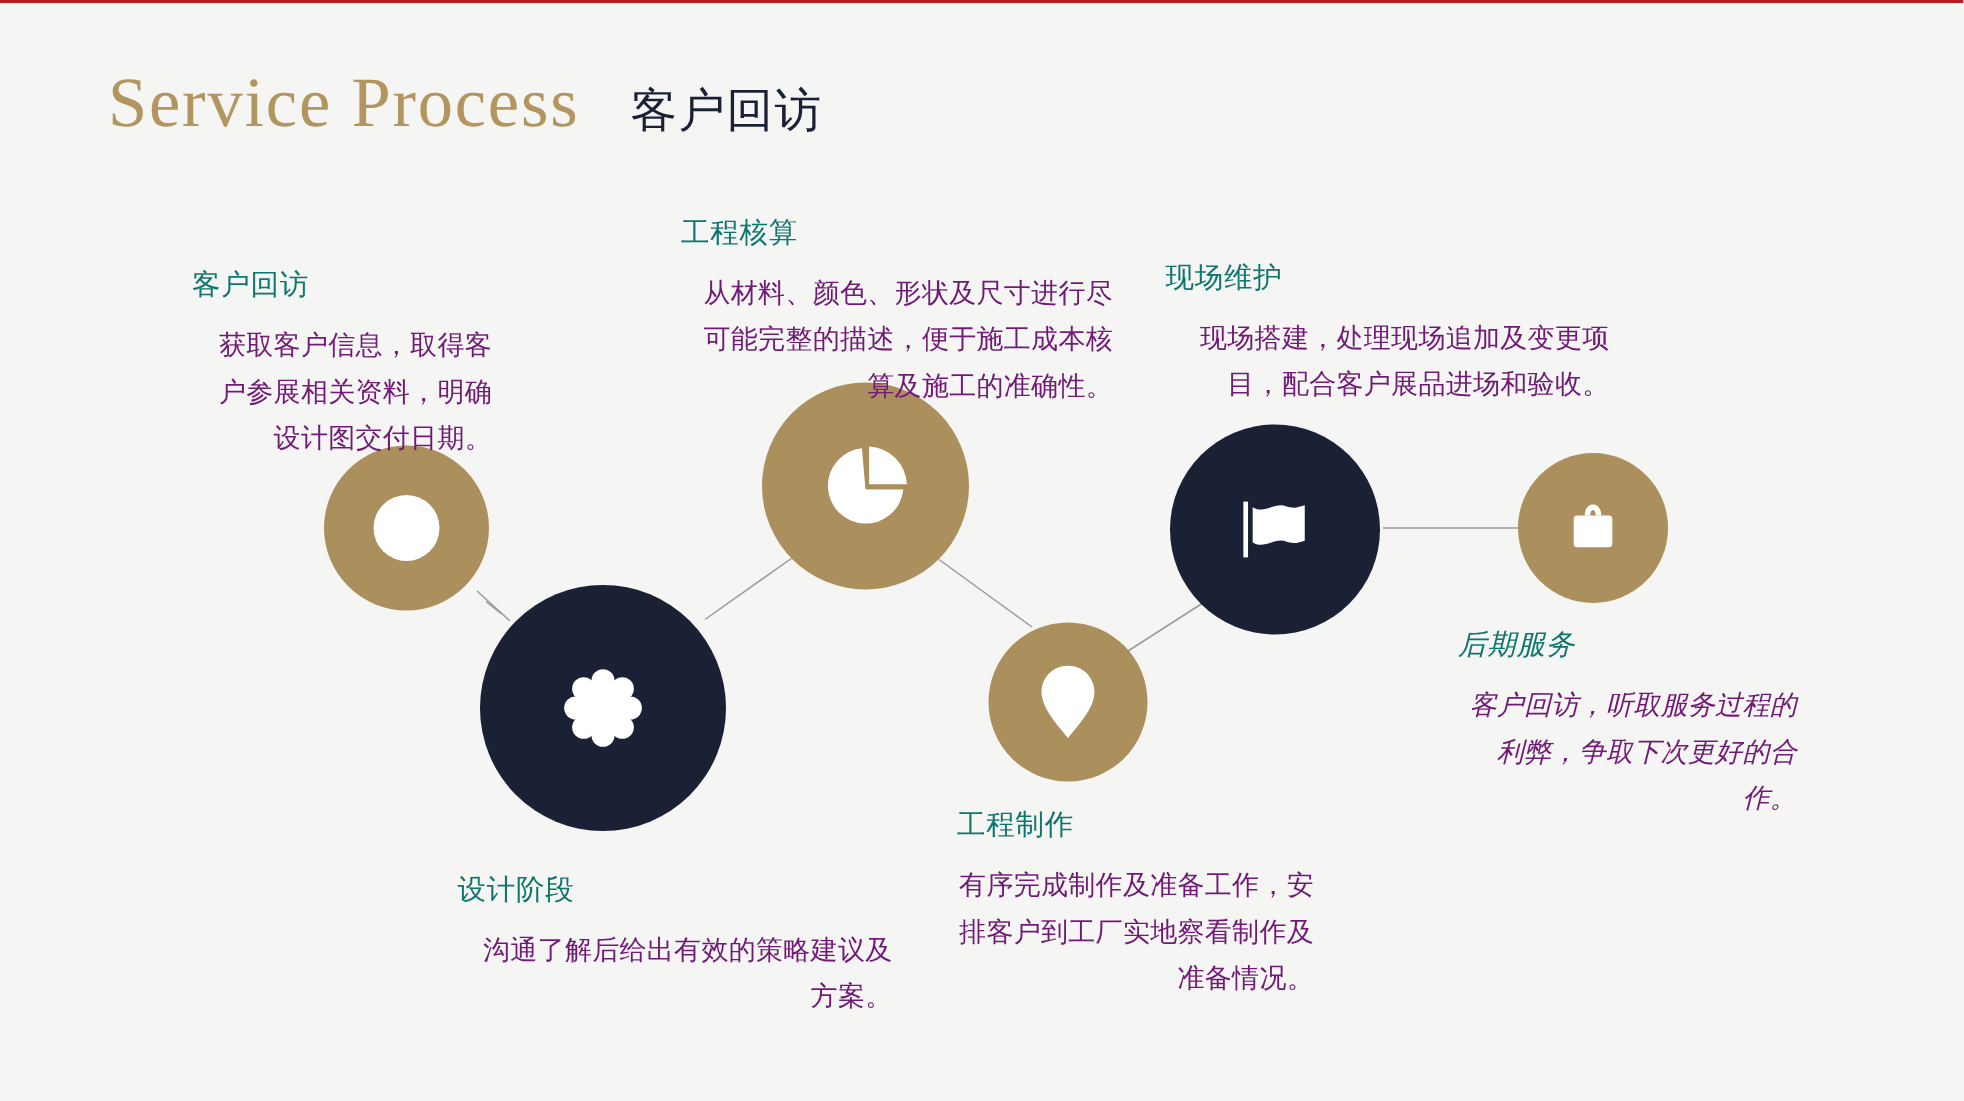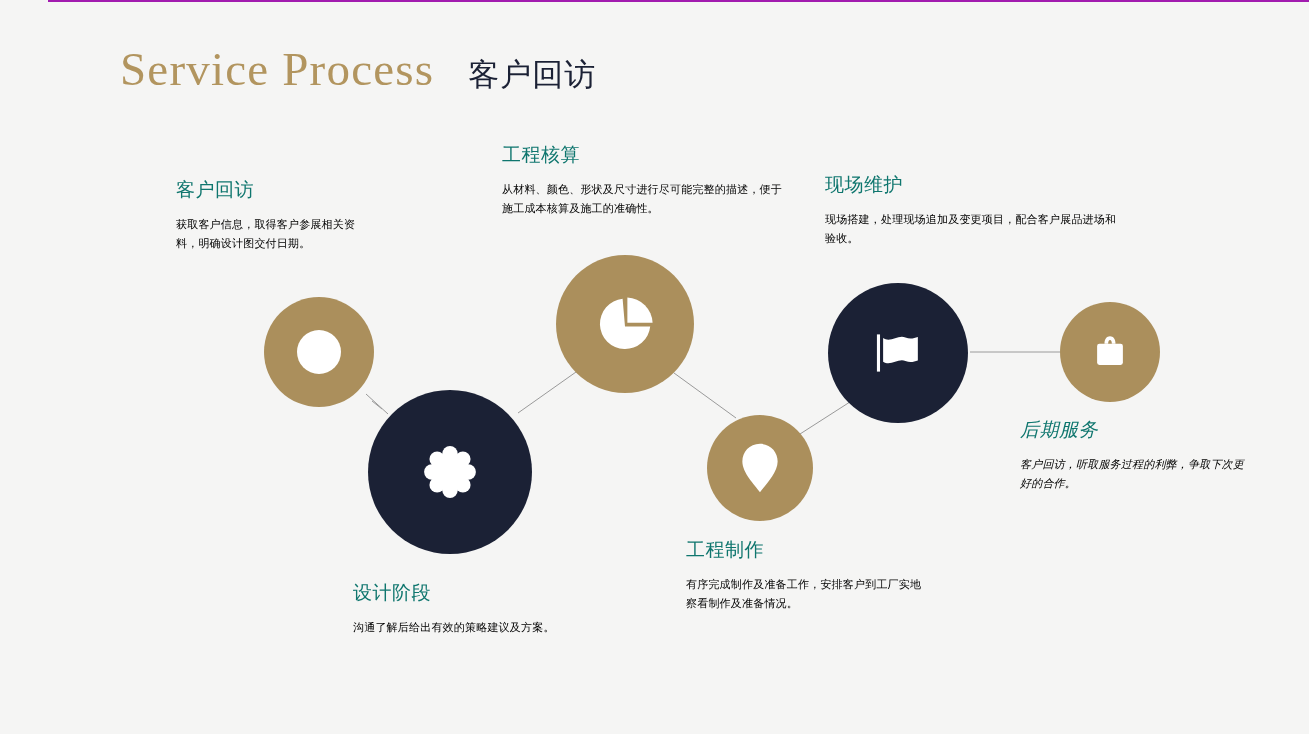--- a/index.html
+++ b/index.html
@@ -11,23 +11,22 @@
     height: 734px;
     background: #f5f5f4;
     font-family: "Liberation Sans", "DejaVu Sans", sans-serif;
     overflow: hidden;
     position: relative;
   }
   #slide {
     position: absolute;
     inset: 0;
     background: #f5f5f4;
-    border-top: 2px solid #a21caf;
+    border-top: 2px solid #b91c1c;
     box-sizing: border-box;
-    margin-left: 48px;
   }
 
   
   .title-row {
     position: absolute;
     left: 72px;
     top: 44px;
     display: flex;
     align-items: baseline;
     gap: 34px;
@@ -75,24 +74,25 @@
   }
   .block h3 {
     margin: 0 0 12px 0;
     font-size: 19px;
     font-weight: normal;
     color: #0f766e;
     letter-spacing: 0.5px;
   }
   .block p {
     margin: 0;
-    font-size: 11px;
+    font-size: 18px;
     line-height: 1.72;
-    color: #000000;
+    color: #701a75;
     letter-spacing: 0.2px;
+    text-align: right;
   }
 </style>
 </head>
 <body>
 
 <div id="slide">
 
   <div class="title-row">
     <span class="title-en">Service Process</span>
     <span class="title-cn">客户回访</span>

